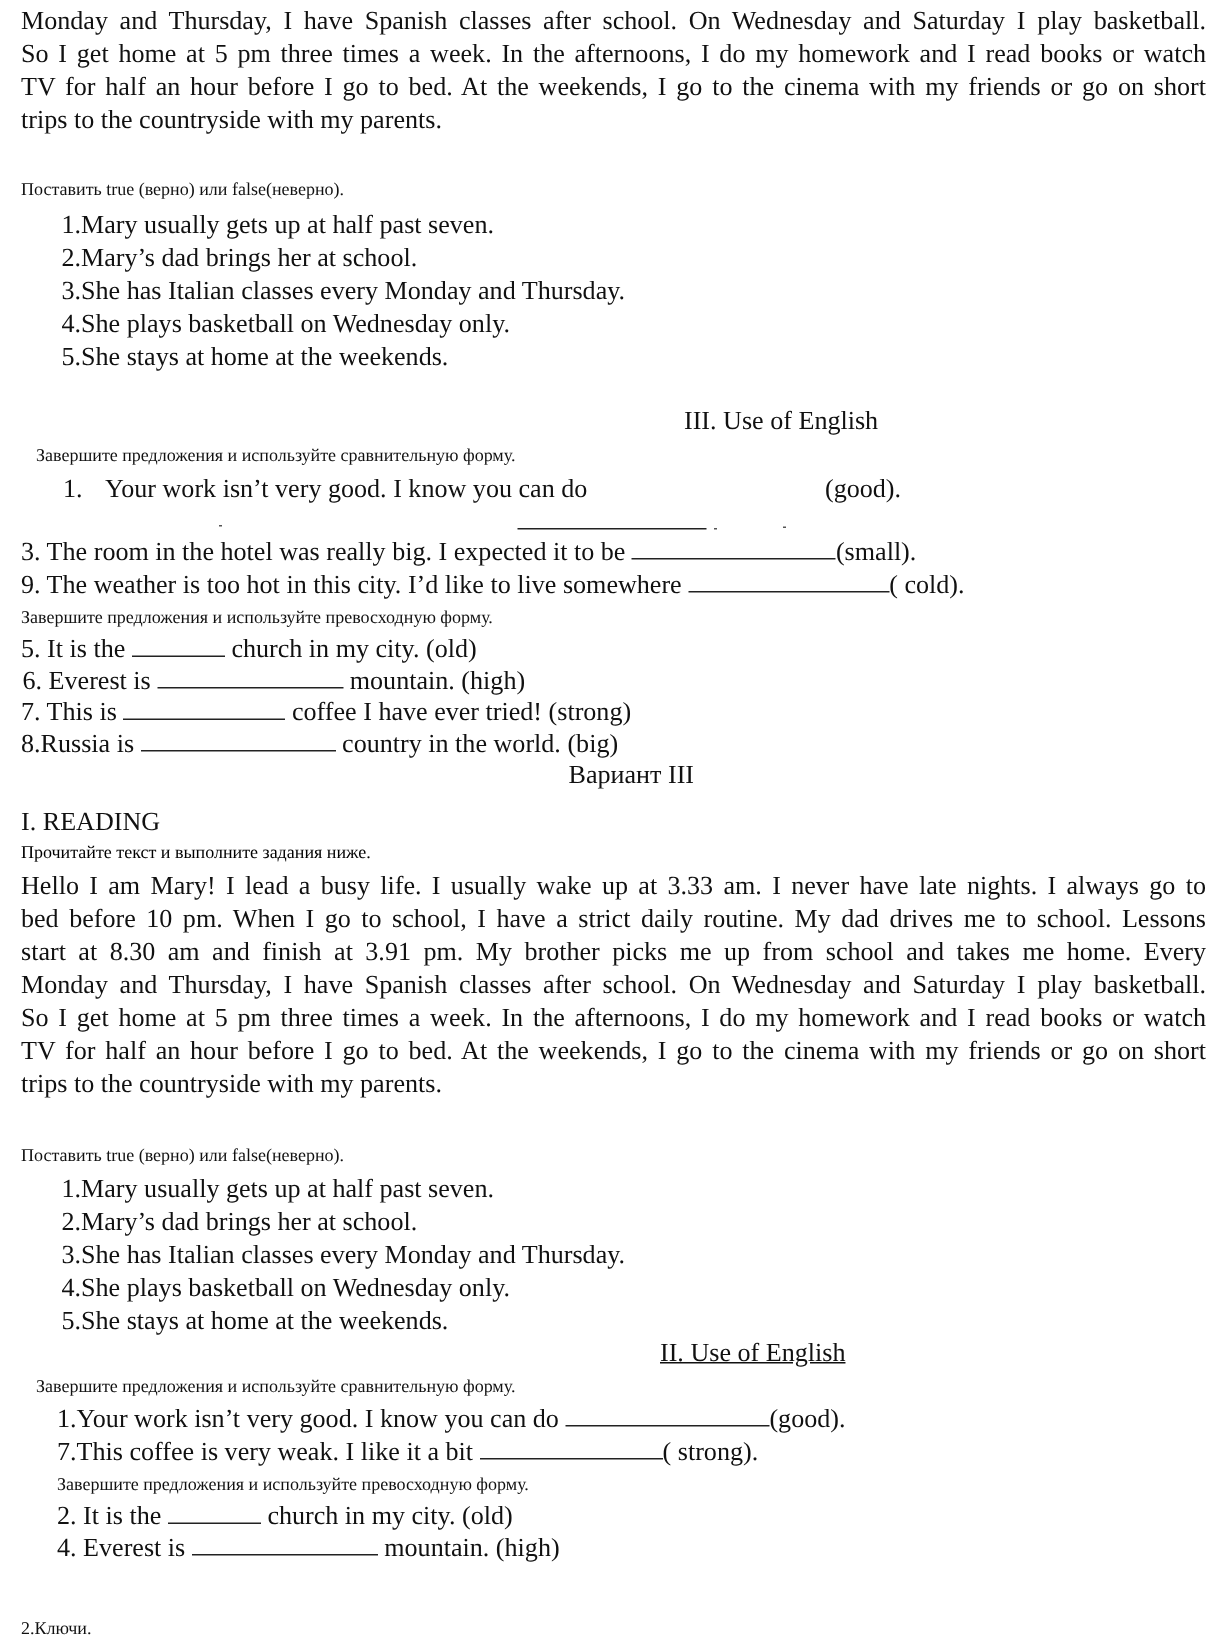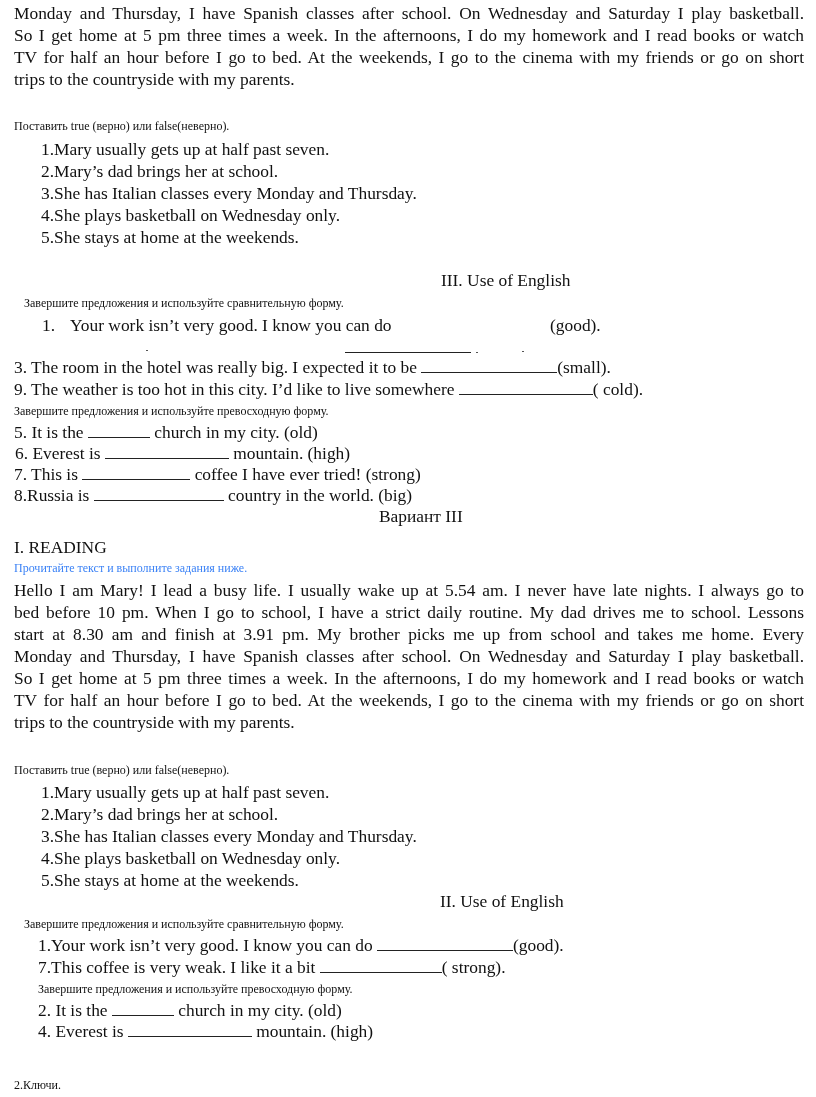--- a/index.html
+++ b/index.html
@@ -23,21 +23,21 @@
   }
   .just {
     position: absolute;
     left: 14px;
     width: 790px;
     text-align: justify;
     text-align-last: justify;
     white-space: nowrap;
   }
   .ru { font-size: 12px; }
-  .gray { color: #3b82f6; }
+  .gray { color: #000000; }
   .blank {
     display: inline-block;
     border-bottom: 1px solid #222;
     height: 14px;
     vertical-align: baseline;
   }
   .floating-blank {
     position: absolute;
     border-bottom: 1px solid #222;
     height: 1px;
@@ -62,21 +62,21 @@
 <div>
   <div class="line ru" style="top:115px; left:14px;">Поставить true (верно) или false(неверно).</div>
   <div class="line" style="top:138px; left:41px;">1.Mary usually gets up at half past seven.</div>
   <div class="line" style="top:160px; left:41px;">2.Mary’s dad brings her at school.</div>
   <div class="line" style="top:182px; left:41px;">3.She has Italian classes every Monday and Thursday.</div>
   <div class="line" style="top:204px; left:41px;">4.She plays basketball on Wednesday only.</div>
   <div class="line" style="top:226px; left:41px;">5.She stays at home at the weekends.</div>
 </div>
 
 <div>
-  <div class="line" style="top:269px; left:441px;">III.  Use of  English</div>
+  <div class="line" style="top:269px; left:456px;">III.  Use of  English</div>
   <div class="line ru" style="top:292px; left:24px;">Завершите предложения и используйте сравнительную форму.</div>
 
   <div class="line" style="top:314px; left:42px;">1.</div>
   <div class="line" style="top:314px; left:70px;">Your work isn’t very good. I know you can do</div>
   <div class="line" style="top:314px; left:550px;">(good).</div>
   <div class="floating-blank" style="top:351px; left:345px; width:126px;"></div>
   <div class="dot" style="top:352px; left:476px;"></div>
   <div class="dot" style="top:351px; left:522px;"></div>
   <div class="dot" style="top:350px; left:146px;"></div>
 
@@ -101,40 +101,40 @@
   <div class="line" style="top:484px; left:14px;">
     <span>8.Russia is </span><span class="blank" style="width:130px;"></span><span> country in the world. (big)</span>
   </div>
 </div>
 
 <div class="line" style="top:505px; left:379px;text-align:center;">Вариант III</div>
 
 <div>
   <div class="line" style="top:536px; left:14px;">I. READING</div>
   <div class="line ru gray" style="top:557px; left:14px;">Прочитайте текст и выполните задания ниже.</div>
-  <div class="just" style="top:579px;">Hello I am Mary! I lead a busy life. I usually wake up at 5.54 am. I never have late nights. I always go to</div>
+  <div class="just" style="top:579px;">Hello I am Mary! I lead a busy life. I usually wake up at 3.33 am. I never have late nights. I always go to</div>
   <div class="just" style="top:601px;">bed before 10 pm. When I go to school, I have a strict daily routine. My dad drives me to school. Lessons</div>
   <div class="just" style="top:623px;">start at 8.30 am and finish at 3.91 pm. My brother picks me up from school and takes me home. Every</div>
   <div class="just" style="top:645px;">Monday and Thursday, I have Spanish classes after school. On Wednesday and Saturday I play basketball.</div>
   <div class="just" style="top:667px;">So I get home at 5 pm three times a week. In the afternoons, I do my homework and I read books or watch</div>
   <div class="just" style="top:689px;">TV for half an hour before I go to bed. At the weekends, I go to the cinema with my friends or go on short</div>
   <div class="line" style="top:711px; left:14px;">trips to the countryside with my parents.</div>
 </div>
 
 <div>
   <div class="line ru" style="top:759px; left:14px;">Поставить true (верно) или false(неверно).</div>
   <div class="line" style="top:781px; left:41px;">1.Mary usually gets up at half past seven.</div>
   <div class="line" style="top:803px; left:41px;">2.Mary’s dad brings her at school.</div>
   <div class="line" style="top:825px; left:41px;">3.She has Italian classes every Monday and Thursday.</div>
   <div class="line" style="top:847px; left:41px;">4.She plays basketball on Wednesday only.</div>
   <div class="line" style="top:869px; left:41px;">5.She stays at home at the weekends.</div>
 </div>
 
 <div>
-  <div class="line" style="top:890px; left:440px;">II.  Use of  English</div>
+  <div class="line" style="top:890px; left:440px;text-decoration:underline;">II.  Use of  English</div>
   <div class="line ru" style="top:913px; left:24px;">Завершите предложения и используйте сравнительную форму.</div>
 
   <div class="line" style="top:934px; left:38px;">
     <span>1.Your work isn’t very good. I know you can do </span><span class="blank" style="width:136px;"></span><span>(good).</span>
   </div>
   <div class="line" style="top:956px; left:38px;">
     <span>7.This coffee is very weak. I like it a bit </span><span class="blank" style="width:122px;"></span><span>( strong).</span>
   </div>
 
   <div class="line ru" style="top:978px; left:38px;">Завершите предложения и используйте превосходную форму.</div>

